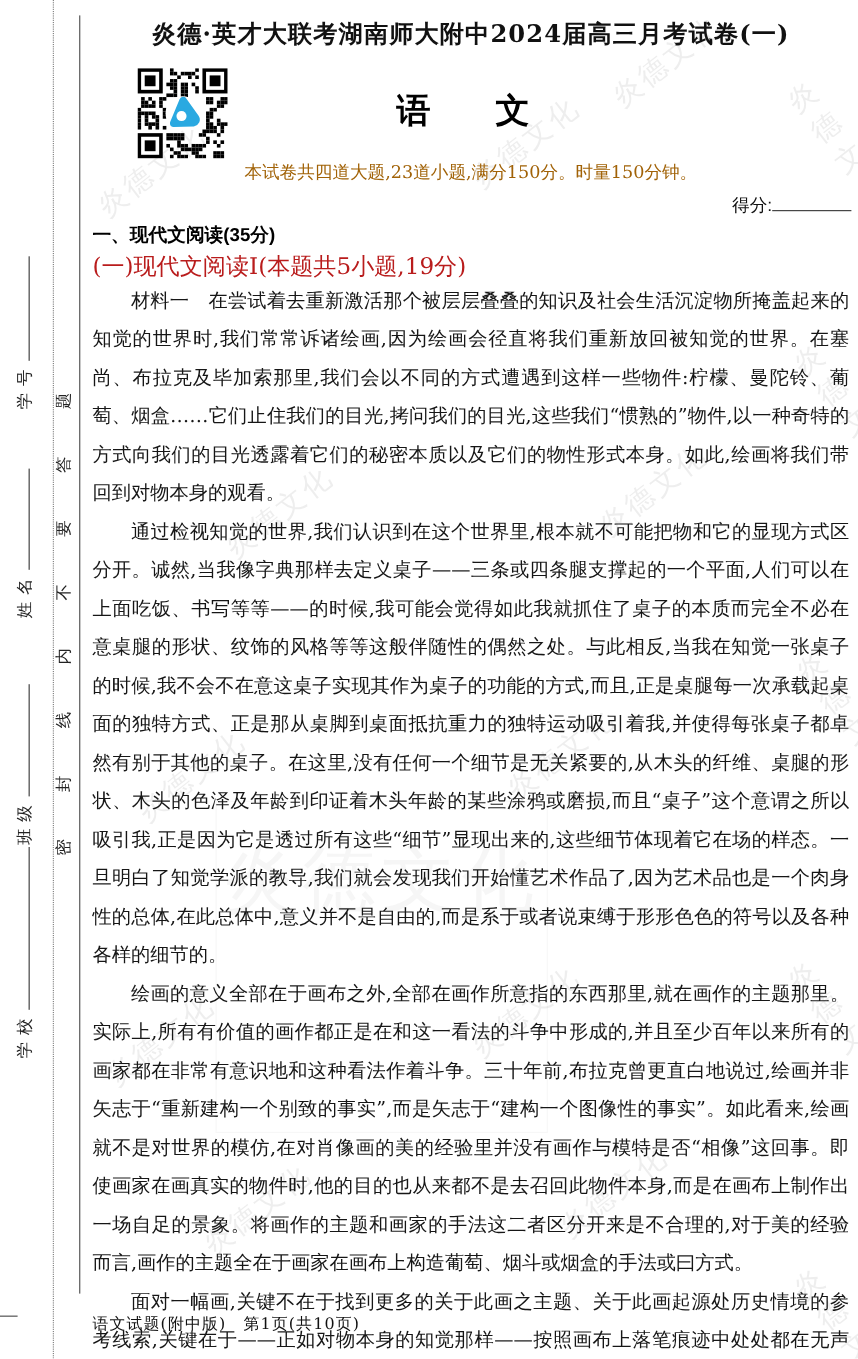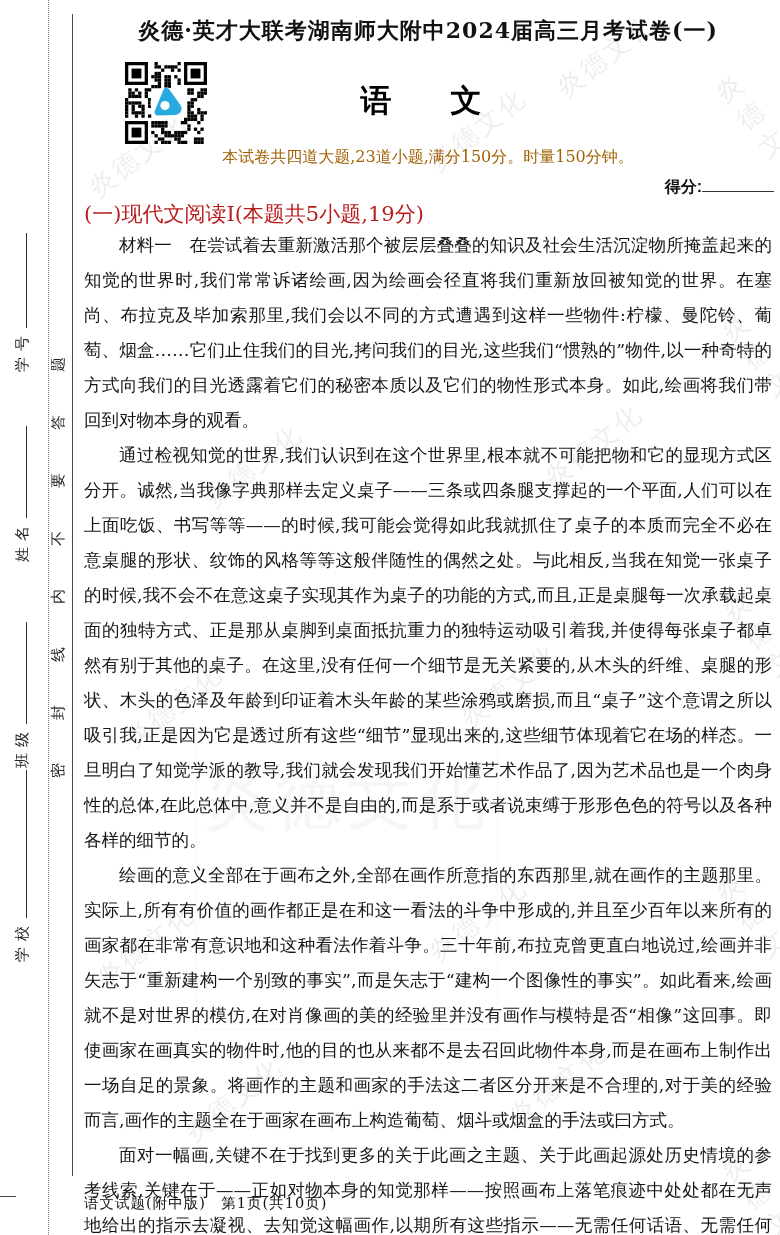--- a/index.html
+++ b/index.html
@@ -48,21 +48,21 @@
   .qr{position:absolute;left:125px;top:62px;width:82px;height:82px;}
   .subject-title{
     position:absolute;left:84px;top:80px;width:688px;text-align:center;
     font-size:31px;font-weight:bold;letter-spacing:14px;color:#000;
     font-family:Liberation Mono, monospace;
   }
   .paper-info{
     position:absolute;left:84px;top:147px;width:688px;text-align:center;
     font-size:16px;color:#a16207;
   }
-  .score-box{position:absolute;right:6px;top:177px;font-size:16px;font-weight:bold;
+  .score-box{position:absolute;right:6px;top:177px;font-size:16px;font-weight:normal;
     font-family:"Liberation Sans",sans-serif;color:#111;}
   .score-line{display:inline-block;width:72px;border-bottom:1.5px solid #333;height:14px;}
 
   
   .content{position:absolute;left:84px;top:200px;width:688px;}
   .part-heading{font-size:17px;font-weight:bold;line-height:28px;
     font-family:"Liberation Sans",sans-serif;color:#000;}
   .sub-heading{font-size:21px;line-height:28px;color:#b91c1c;}
   .instruction{font-size:17px;line-height:28px;color:#000;}
   .para{
@@ -297,20 +297,21 @@
 </div>
 
 <div class="subject-title">语　文</div>
 <div class="paper-info">本试卷共四道大题,23道小题,满分150分。时量150分钟。</div>
 
 <div class="score-box">
   <span>得分:</span><span class="score-line"></span>
 </div>
 
 <div class="content">
+  <div class="part-heading">一、现代文阅读(35分)</div>
   <div class="sub-heading">(一)现代文阅读Ⅰ(本题共5小题,19分)</div>
 
   <div class="para"><span class="material-label">材料一</span><span>在尝试着去重新激活那个被层层叠叠的知识及社会生活沉淀物所掩盖起来的知觉的世界时,我们常常诉诸绘画,因为绘画会径直将我们重新放回被知觉的世界。在塞尚、布拉克及毕加索那里,我们会以不同的方式遭遇到这样一些物件:柠檬、曼陀铃、葡萄、烟盒……它们止住我们的目光,拷问我们的目光,这些我们“惯熟的”物件,以一种奇特的方式向我们的目光透露着它们的秘密本质以及它们的物性形式本身。如此,绘画将我们带回到对物本身的观看。</span></div>
   <div class="para">通过检视知觉的世界,我们认识到在这个世界里,根本就不可能把物和它的显现方式区分开。诚然,当我像字典那样去定义桌子——三条或四条腿支撑起的一个平面,人们可以在上面吃饭、书写等等——的时候,我可能会觉得如此我就抓住了桌子的本质而完全不必在意桌腿的形状、纹饰的风格等等这般伴随性的偶然之处。与此相反,当我在知觉一张桌子的时候,我不会不在意这桌子实现其作为桌子的功能的方式,而且,正是桌腿每一次承载起桌面的独特方式、正是那从桌脚到桌面抵抗重力的独特运动吸引着我,并使得每张桌子都卓然有别于其他的桌子。在这里,没有任何一个细节是无关紧要的,从木头的纤维、桌腿的形状、木头的色泽及年龄到印证着木头年龄的某些涂鸦或磨损,而且“桌子”这个意谓之所以吸引我,正是因为它是透过所有这些“细节”显现出来的,这些细节体现着它在场的样态。一旦明白了知觉学派的教导,我们就会发现我们开始懂艺术作品了,因为艺术品也是一个肉身性的总体,在此总体中,意义并不是自由的,而是系于或者说束缚于形形色色的符号以及各种各样的细节的。</div>
   <div class="para">绘画的意义全部在于画布之外,全部在画作所意指的东西那里,就在画作的主题那里。实际上,所有有价值的画作都正是在和这一看法的斗争中形成的,并且至少百年以来所有的画家都在非常有意识地和这种看法作着斗争。三十年前,布拉克曾更直白地说过,绘画并非矢志于“重新建构一个别致的事实”,而是矢志于“建构一个图像性的事实”。如此看来,绘画就不是对世界的模仿,在对肖像画的美的经验里并没有画作与模特是否“相像”这回事。即使画家在画真实的物件时,他的目的也从来都不是去召回此物件本身,而是在画布上制作出一场自足的景象。将画作的主题和画家的手法这二者区分开来是不合理的,对于美的经验而言,画作的主题全在于画家在画布上构造葡萄、烟斗或烟盒的手法或曰方式。</div>
   <div class="para">面对一幅画,关键不在于找到更多的关于此画之主题、关于此画起源处历史情境的参考线索,关键在于——正如对物本身的知觉那样——按照画布上落笔痕迹中处处都在无声地给出的指示去凝视、去知觉这幅画作,以期所有这些指示——无需任何话语、无需任何推理——形成这样一个严格的有序整体:我们即使不能够理解这一整体,</div>
 </div>
 
 <div class="footer">语文试题(附中版)　第1页(共10页)</div>
 

